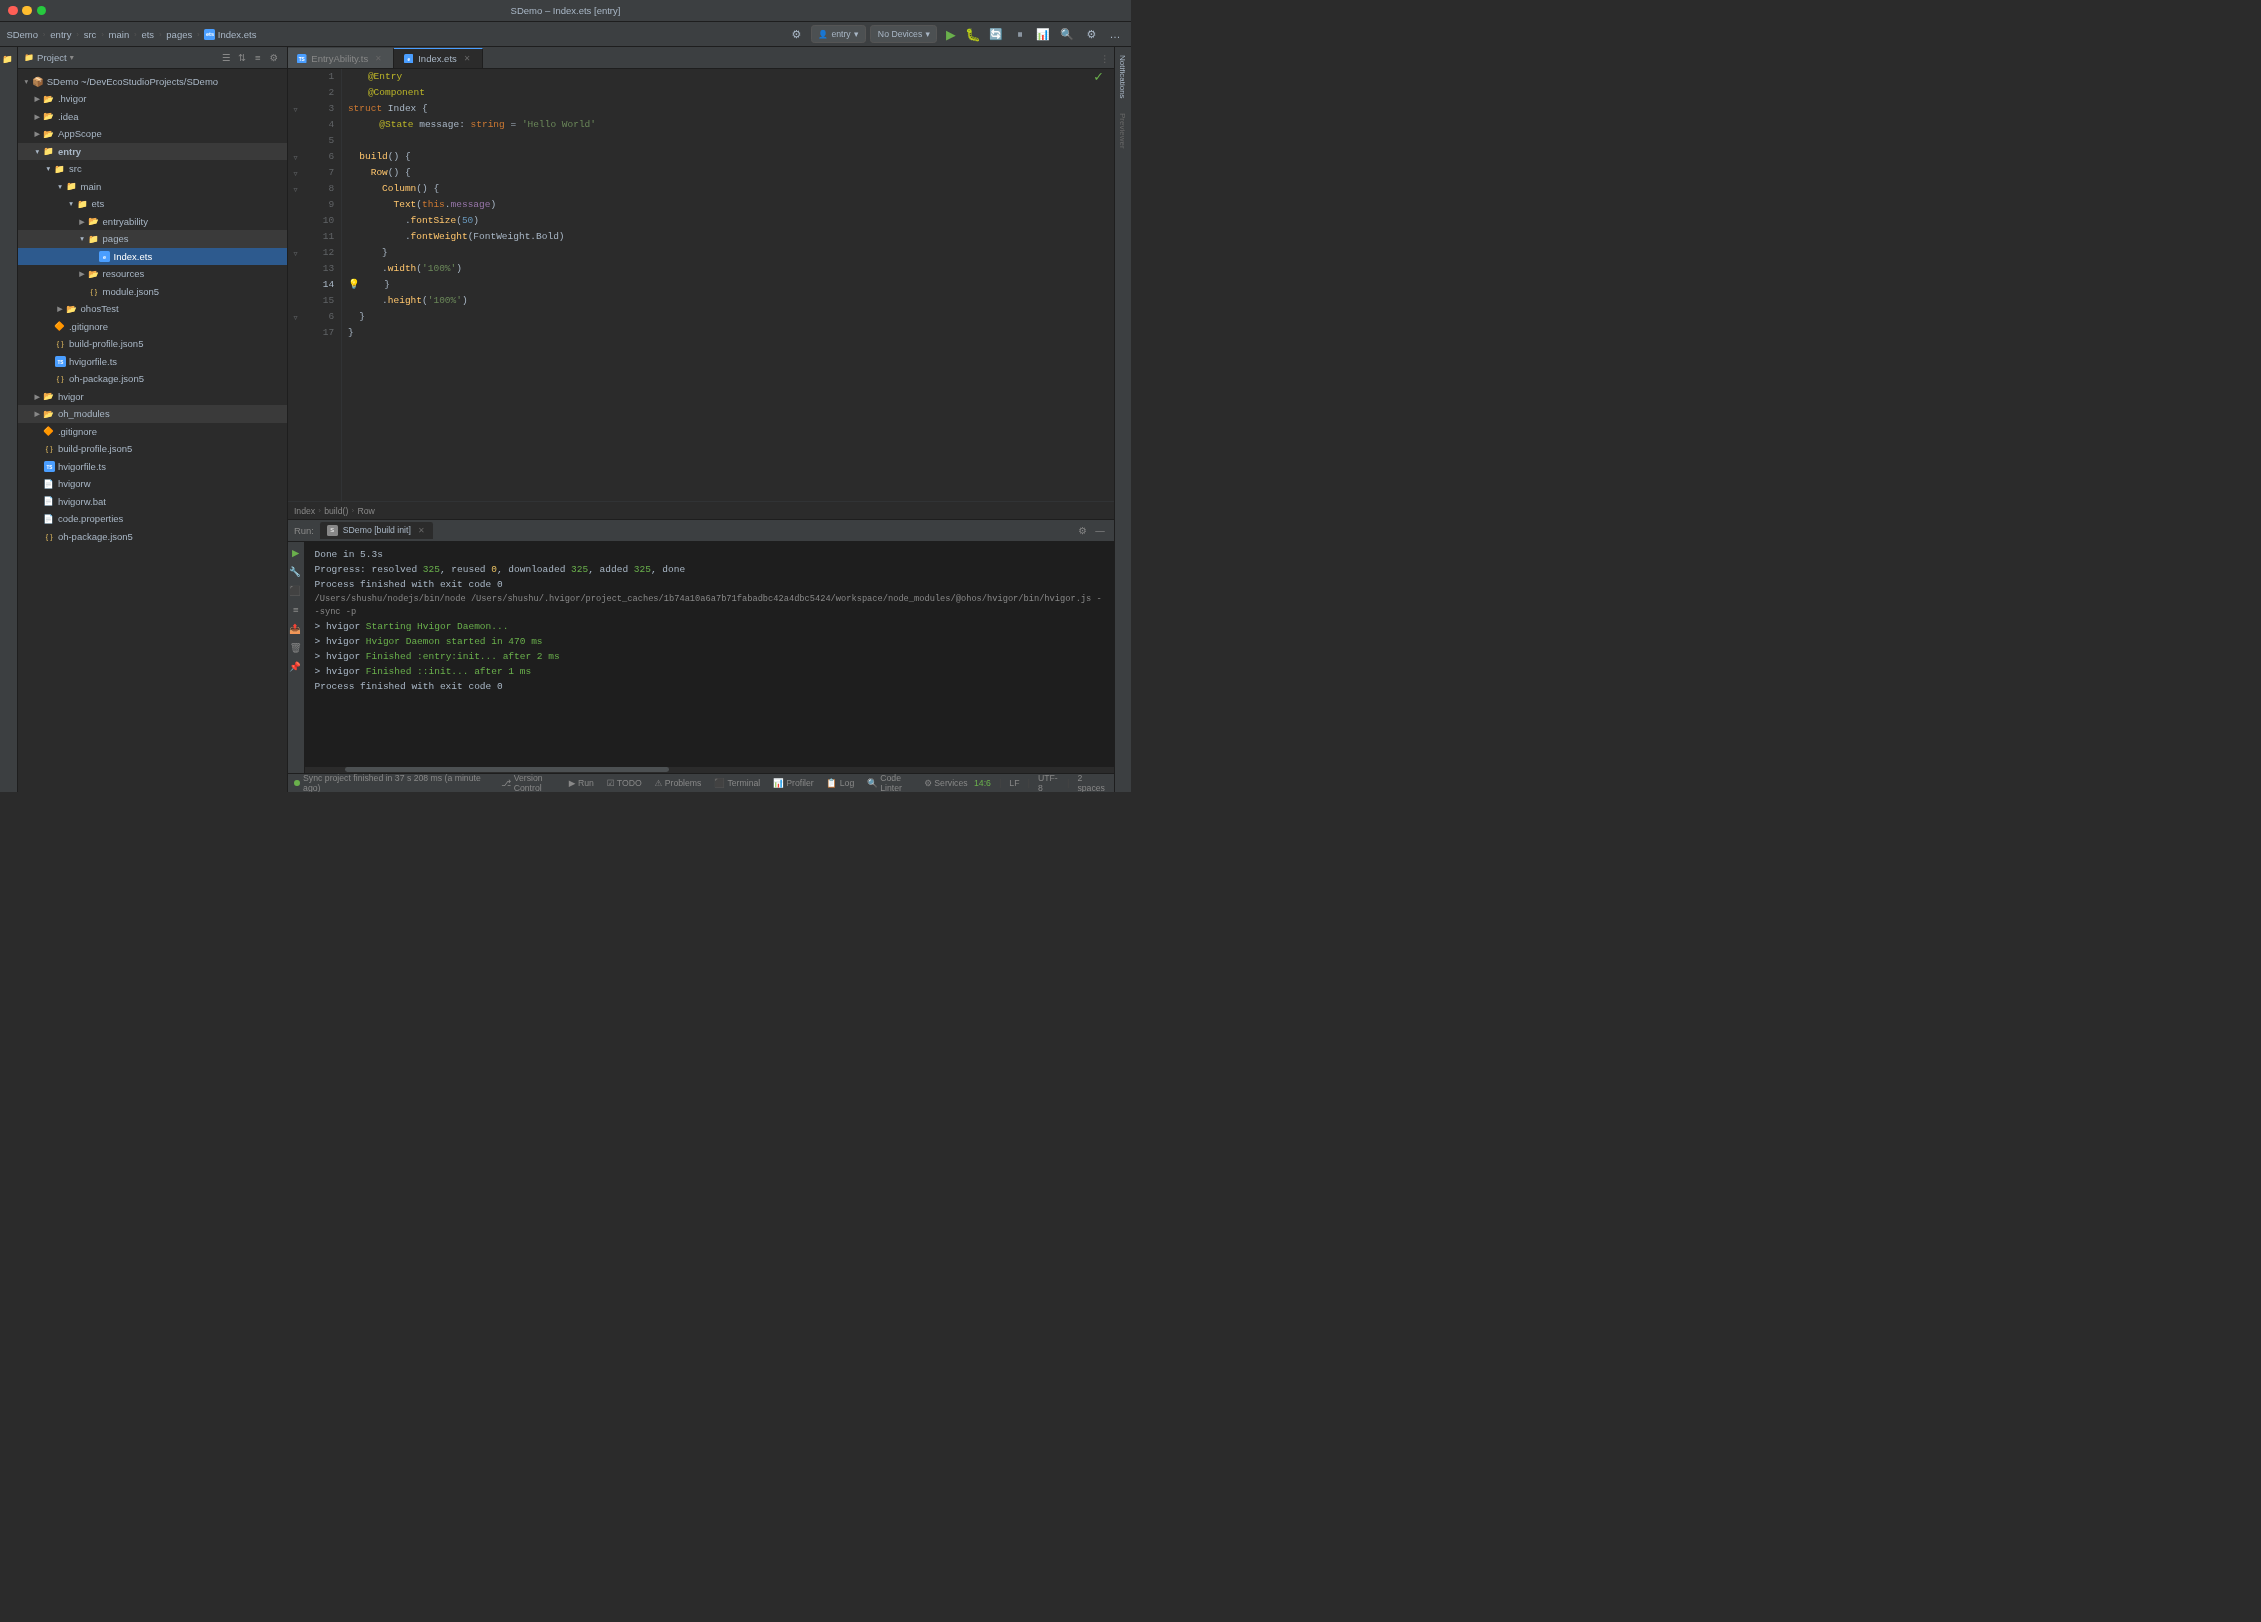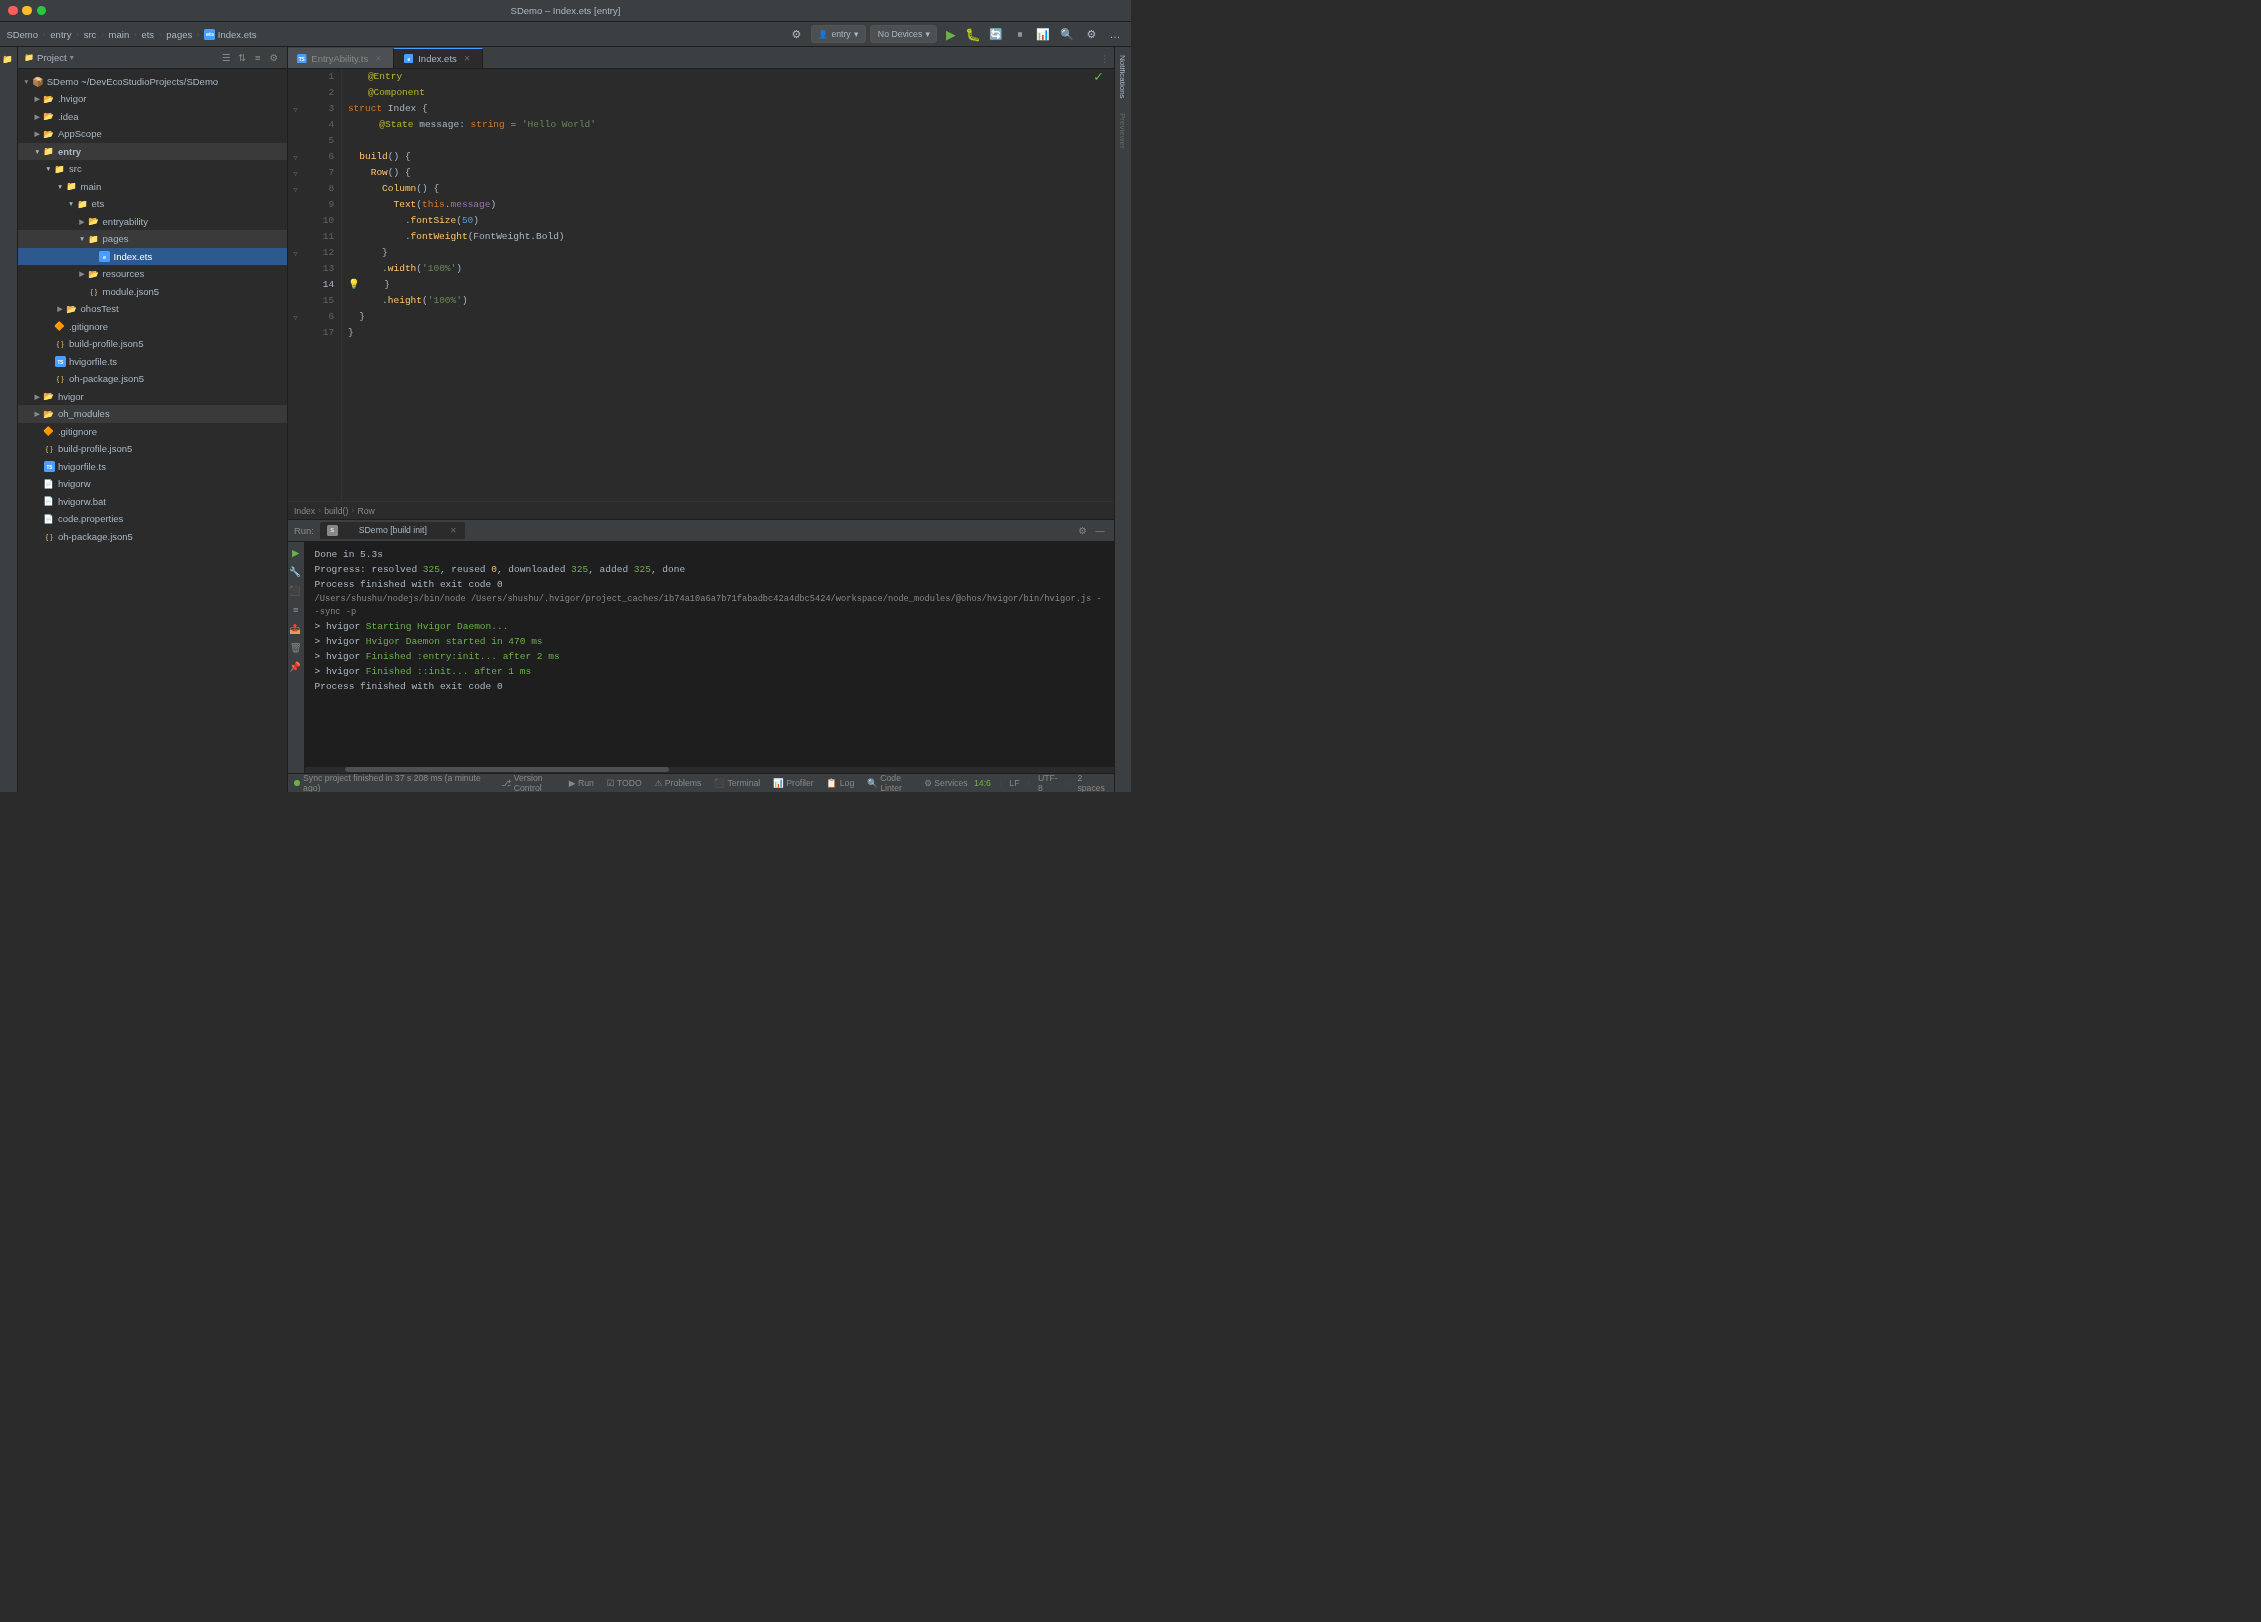--- a/index.html
+++ b/index.html
@@ -413,21 +413,21 @@
       gap: 6.4px;
       border-bottom: 0.8px solid #1e1e1e;
     }
     .run-label {
       color: #888;
       font-size: 9.5px;
     }
     .run-tab {
       display: flex;
       align-items: center;
-      gap: 21px;
+      gap: 5px;
       background: #2b2b2b;
       border-radius: 2.4px 2.4px 0 0;
       padding: 1.6px 6.4px;
       font-size: 8.7px;
       color: #a9b7c6;
       cursor: pointer;
       height: 17.5px;
     }
     .run-tab-icon {
       width: 11px; height: 11px;

